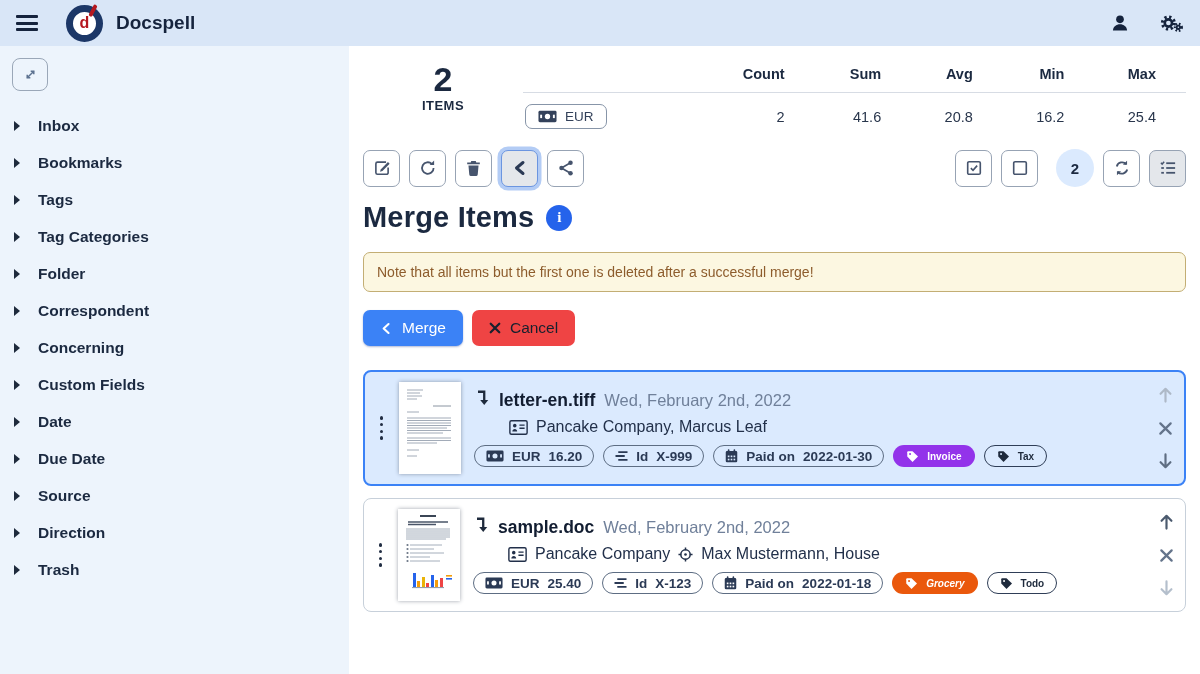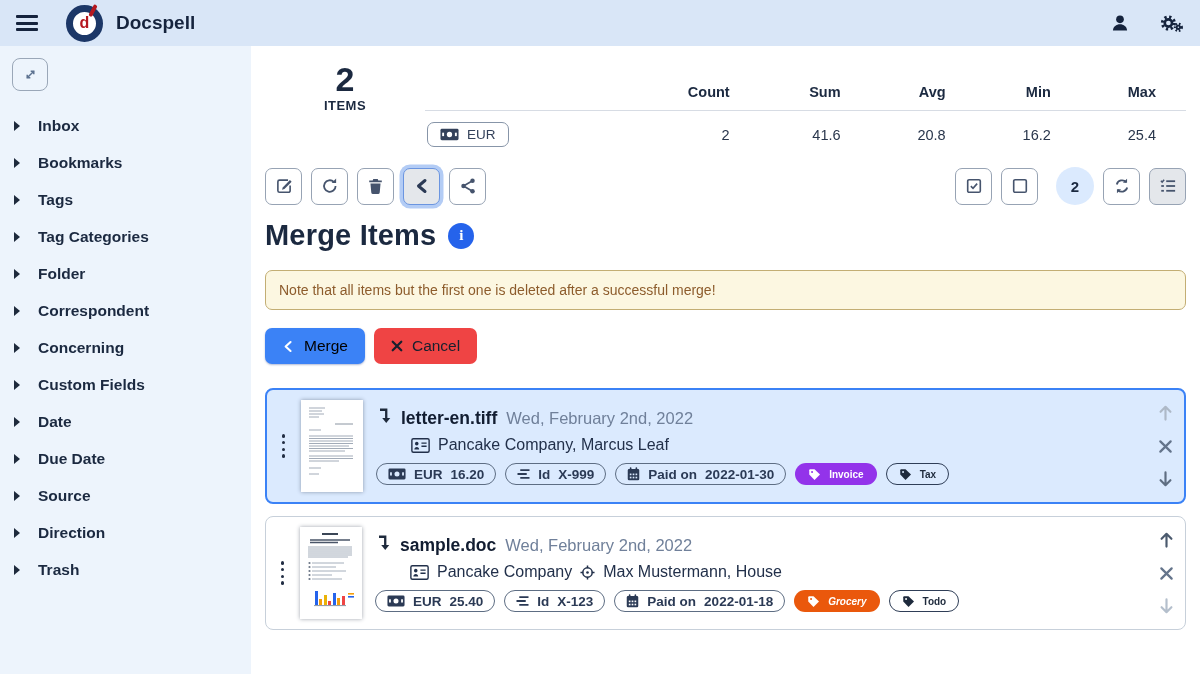--- a/index.html
+++ b/index.html
@@ -13,35 +13,35 @@
   .logo { width:37px; height:37px; border-radius:50%; background:#fff; border:7px solid #1c3767;
           display:flex; align-items:center; justify-content:center; position:relative; }
   .logo .d { color:#b4181f; font-weight:800; font-size:16px; line-height:1; }
   .logo .slash { position:absolute; width:3.5px; height:13px; background:#b4181f; transform:rotate(28deg); top:-8px; right:2px; border-radius:2px; }
   .brand { font-weight:700; font-size:19px; color:#15233d; margin-left:13px; }
   .nav-right { margin-left:auto; display:flex; align-items:center; gap:28px; }
   .nav-ic { display:flex; cursor:pointer; }
 
   
   .app { display:flex; height:628px; }
-  .sidebar { width:251px; background:#edf4fc; padding:6px 0 0 0; flex:none; }
+  .sidebar { width:349px; background:#edf4fc; padding:6px 0 0 0; flex:none; }
   .expand-btn { margin:6px 0 16px 12px; width:36px; height:33px; border:1px solid #9aa7b8; border-radius:8px;
                 background:transparent; display:flex; align-items:center; justify-content:center; cursor:pointer; color:#5d7290; }
   .side-item { display:flex; align-items:center; padding:9.5px 14px; cursor:pointer; }
   .caret { width:0; height:0; border-left:6.5px solid #1e2a3c; border-top:5px solid transparent; border-bottom:5px solid transparent; margin-right:18px; flex:none; }
   .side-label { font-weight:700; font-size:15.5px; color:#1b2940; }
 
   .main { flex:1; padding:10px 14px 0 14px; background:#fff; }
 
   
   .stats { display:flex; align-items:flex-start; margin:4px 0 2px 0; }
   .count-block { width:160px; text-align:center; padding-top:2px; flex:none; }
   .count-num { font-size:34px; font-weight:700; line-height:1.05; color:#1b2940; }
   .count-label { font-size:13px; font-weight:700; letter-spacing:.5px; color:#1b2940; }
-  .stats-table { flex:1; border-collapse:collapse; margin-top:20px; }
+  .stats-table { flex:1; border-collapse:collapse; margin-top:2px; }
   .stats-table th { font-weight:700; font-size:14.5px; text-align:right; padding:4px 30px 10px 0; border-bottom:1px solid #d7dce4; color:#1b2940; }
   .stats-table th.cur-col { text-align:left; border-bottom:1px solid #d7dce4; }
   .stats-table td { text-align:right; font-size:14.5px; padding:11px 30px 0 0; color:#29364c; }
   .stats-table td.cur-col { text-align:left; padding-left:2px; }
   .cur-badge { display:inline-flex; align-items:center; gap:8px; border:1px solid #8795a8; border-radius:7px;
                padding:4px 12px; font-size:13.5px; color:#33415a; font-weight:400; }
 
   
   .toolbar { display:flex; align-items:center; margin:20px 0 10px 0; }
   .tb-btn { width:37px; height:37px; border:1px solid #97a3b4; border-radius:7px; background:#fff;
@@ -56,21 +56,21 @@
   
   .page-title { display:flex; align-items:center; gap:12px; margin:14px 0 18px 0; }
   .page-title h1 { font-size:29px; font-weight:800; color:#1b2940; letter-spacing:.2px; }
   .info-icon { width:26px; height:26px; border-radius:50%; background:#2563eb; color:#fff; display:flex;
                align-items:center; justify-content:center; font-weight:800; font-size:15px; font-family:"Liberation Serif",serif; cursor:pointer; }
   .warning { border:1px solid #c3ae74; background:#fcf7e1; color:#8d5c2c; border-radius:7px;
              padding:11px 13px; font-size:14px; margin-bottom:18px; }
   .actions { display:flex; gap:9px; margin-bottom:24px; }
   .btn { display:inline-flex; align-items:center; gap:9px; border:none; border-radius:7px; padding:9px 17px;
          font-size:15.5px; cursor:pointer; font-family:inherit; }
-  .btn-merge { background:#3b82f6; color:#000000; box-shadow:0 1px 2px rgba(30,58,138,.35); }
+  .btn-merge { background:#3b82f6; color:#ffffff; box-shadow:0 1px 2px rgba(30,58,138,.35); }
   .btn-cancel { background:#ef4444; color:#18202e; }
 
   
   .card { border:1px solid #c7d0da; border-radius:8px; background:#fff; display:flex; gap:13px;
           padding:10px 4px 10px 12px; margin-bottom:12px; min-height:114px; }
   .card.selected { border:2px solid #3b82f6; background:#dbeafe; }
   .drag { display:flex; flex-direction:column; gap:3.2px; justify-content:center; width:9px; cursor:grab; flex:none; }
   .drag i { width:3.6px; height:3.6px; border-radius:50%; background:#222e44; display:block; margin:0 auto; }
   .thumb { width:62px; height:92px; flex:none; background:#fff; box-shadow:0 0 4px rgba(40,50,70,.45); align-self:center; }
   .card-body { flex:1; display:flex; flex-direction:column; justify-content:center; gap:7px; }

